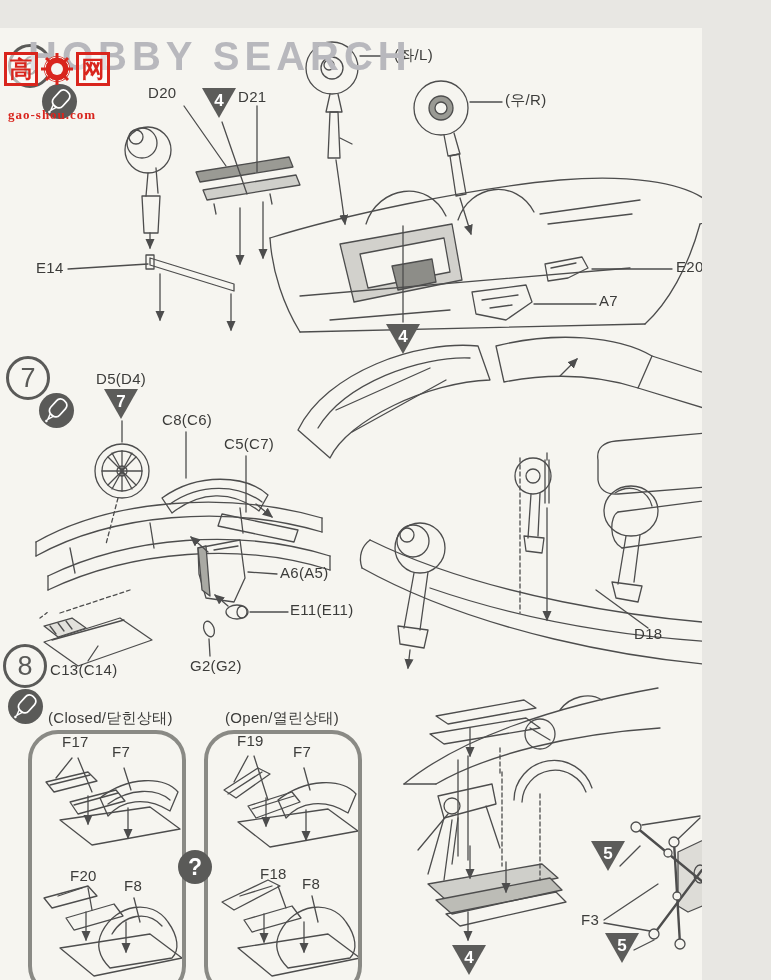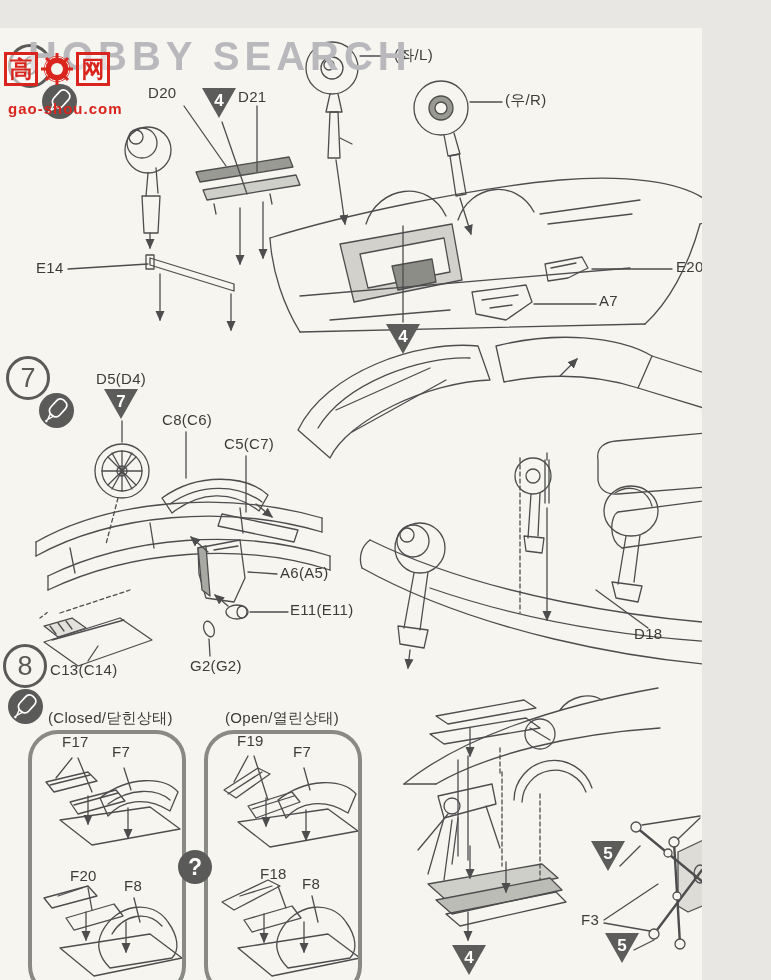--- a/index.html
+++ b/index.html
@@ -17,21 +17,21 @@
        color:#fff;font-size:23px;font-weight:bold;display:flex;align-items:center;justify-content:center;}
   .optbox{position:absolute;z-index:2;border:4px solid #8a8a85;border-radius:30px;background:transparent;}
   .note{position:absolute;z-index:3;color:#2f2f2d;font-size:14.5px;font-weight:bold;letter-spacing:0.5px;}
   .note.en{font-weight:normal;font-size:14px;letter-spacing:0.2px;}
   
   .wm-hs{position:absolute;left:28px;top:6px;z-index:4;font-size:40px;font-weight:bold;
        color:#b8b8bd;letter-spacing:5px;}
   .wm-red{position:absolute;left:4px;top:24px;z-index:5;display:flex;align-items:center;gap:2px;}
   .wm-red .cnbox{border:3px solid #d9251d;color:#d9251d;font-weight:bold;font-size:23px;
        width:28px;height:28px;display:flex;align-items:center;justify-content:center;background:rgba(255,255,255,0.55);}
-  .wm-sub{position:absolute;left:8px;top:72px;z-index:5;color:#d9251d;font-weight:bold;font-size:15px;letter-spacing:1px;}
+  .wm-sub{position:absolute;left:8px;top:79px;z-index:5;color:#d9251d;font-weight:bold;font-size:13px;letter-spacing:1px;font-family:Liberation Serif, serif;}
 </style>
 </head>
 <body>
 
 <div id="stage">
 
   <svg id="art" width="771" height="980" viewBox="0 0 771 980">
     <defs>
       <marker id="ah" markerWidth="9" markerHeight="8" refX="7" refY="3.5" orient="auto">
         <path d="M0,0 L8,3.5 L0,7 Z" fill="#4d4d4d"></path>

